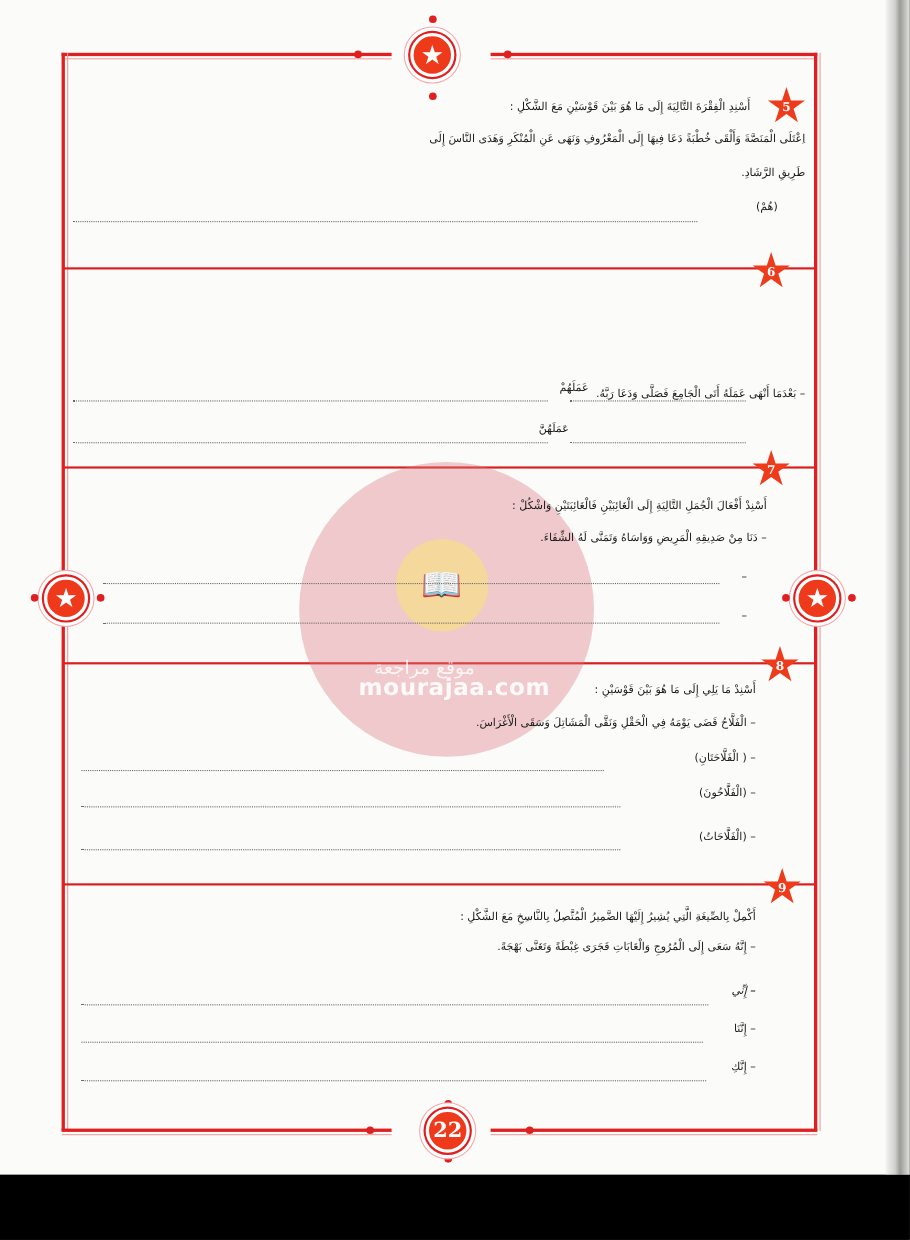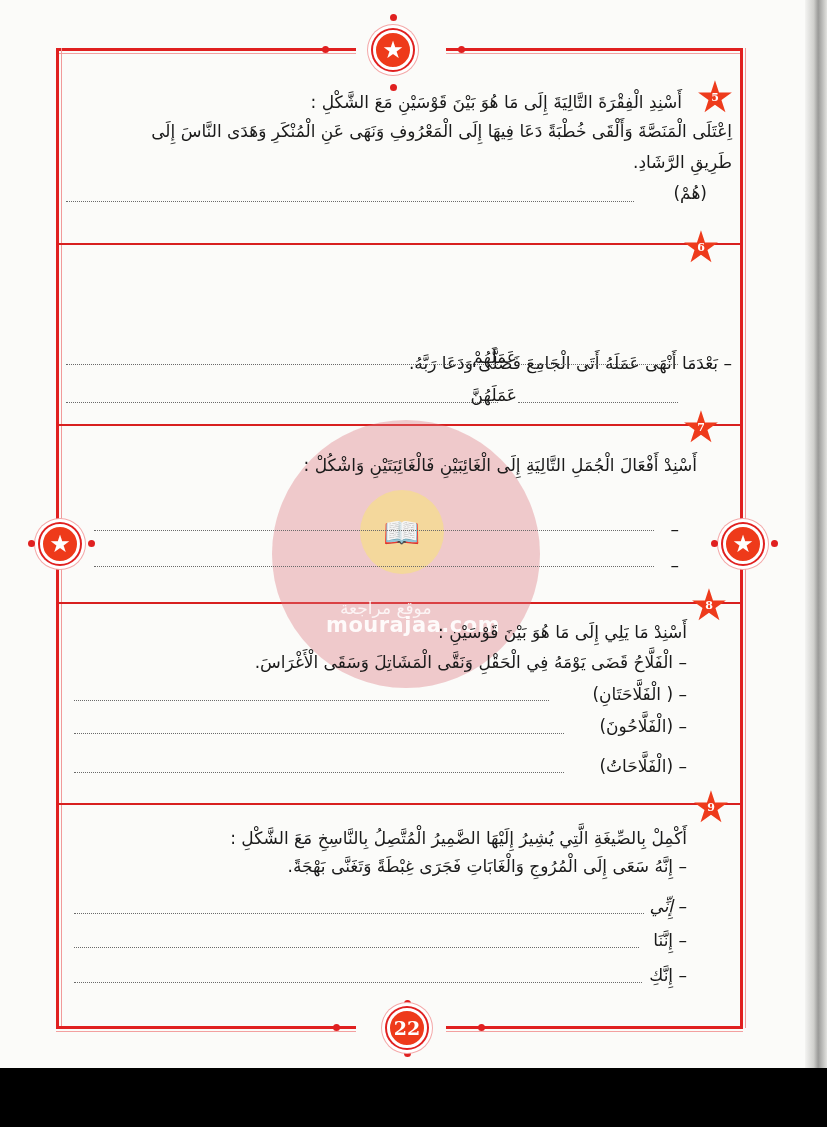--- a/index.html
+++ b/index.html
@@ -49,21 +49,21 @@
   }
   .star span {
     position: absolute; left: 0; top: 0; width: 42px; height: 42px;
     color: #fff; font-size: 11px; font-weight: bold; line-height: 44px; text-align: center;
     font-family: "DejaVu Serif", serif;
   }
 
   
   .ar {
     position: absolute; direction: rtl; text-align: right; color: #1a1a1a;
-    font-family: "DejaVu Sans", sans-serif; font-size: 17px; white-space: nowrap;
+    font-family: "DejaVu Sans", sans-serif; font-size: 10px; white-space: nowrap;
   }
   .fill {
     position: absolute; height: 0; border-top: 1.5px dotted #6a6a6a;
   }
 
   
   .wm {
     position: absolute; left: 272px; top: 420px; width: 268px; height: 268px; border-radius: 50%;
     background: rgba(220, 120, 130, 0.38);
   }
@@ -120,28 +120,29 @@
   <div class="star" style="left:694px; top:76px;">★<span>5</span></div>
   <div class="ar" style="right:145px; top:92px;">أَسْنِدِ الْفِقْرَةَ التَّالِيَةَ إِلَى مَا هُوَ بَيْنَ قَوْسَيْنِ مَعَ الشَّكْلِ :</div>
   <div class="ar" style="right:95px; top:121px;">اِعْتَلَى الْمَنَصَّةَ وَأَلْقَى خُطْبَةً دَعَا فِيهَا إِلَى الْمَعْرُوفِ وَنَهَى عَنِ الْمُنْكَرِ وَهَدَى النَّاسَ إِلَى</div>
   <div class="ar" style="right:95px; top:152px;">طَرِيقِ الرَّشَادِ.</div>
   <div class="ar" style="right:120px; top:183px;">(هُمْ)</div>
   <div class="fill" style="left:66px; top:201px; width:568px;"></div>
 
   <div class="star" style="left:680px; top:226px;">★<span>6</span></div>
   <div class="ar" style="right:95px; top:305px;margin-top:48px;">– بَعْدَمَا أَنْهَى عَمَلَهُ أَتَى الْجَامِعَ فَصَلَّى وَدَعَا رَبَّهُ.</div>
   <div class="fill" style="left:66px; top:364px; width:432px;"></div>
-  <div class="ar" style="right:310px; top:347px;">عَمَلَهُمْ</div>
+  <div class="ar" style="right:292px; top:347px;">عَمَلَهُمْ</div>
   <div class="fill" style="left:518px; top:364px; width:160px;"></div>
   <div class="fill" style="left:66px; top:402px; width:432px;"></div>
   <div class="ar" style="right:310px; top:385px;">عَمَلَهُنَّ</div>
   <div class="fill" style="left:518px; top:402px; width:160px;"></div>
 
   <div class="star" style="left:680px; top:406px;">★<span>7</span></div>
   <div class="ar" style="right:130px; top:455px;">أَسْنِدْ أَفْعَالَ الْجُمَلِ التَّالِيَةِ إِلَى الْغَائِبَيْنِ فَالْغَائِبَتَيْنِ وَاشْكُلْ :</div>
+  <div class="ar" style="right:130px; top:484px;">– دَنَا مِنْ صَدِيقِهِ الْمَرِيضِ وَوَاسَاهُ وَتَمَنَّى لَهُ الشِّفَاءَ.</div>
   <div class="fill" style="left:94px; top:530px; width:560px;"></div>
   <div class="ar" style="right:148px; top:519px;">–</div>
   <div class="fill" style="left:94px; top:566px; width:560px;"></div>
   <div class="ar" style="right:148px; top:555px;">–</div>
 
   <div class="star" style="left:688px; top:584px;">★<span>8</span></div>
   <div class="ar" style="right:140px; top:622px;">أَسْنِدْ مَا يَلِي إِلَى مَا هُوَ بَيْنَ قَوْسَيْنِ :</div>
   <div class="ar" style="right:140px; top:652px;">– الْفَلَّاحُ قَضَى يَوْمَهُ فِي الْحَقْلِ وَنَقَّى الْمَشَاتِلَ وَسَقَى الْأَغْرَاسَ.</div>
   <div class="ar" style="right:140px; top:684px;">– ( الْفَلَّاحَتَانِ)</div>
   <div class="fill" style="left:74px; top:700px; width:475px;"></div>

